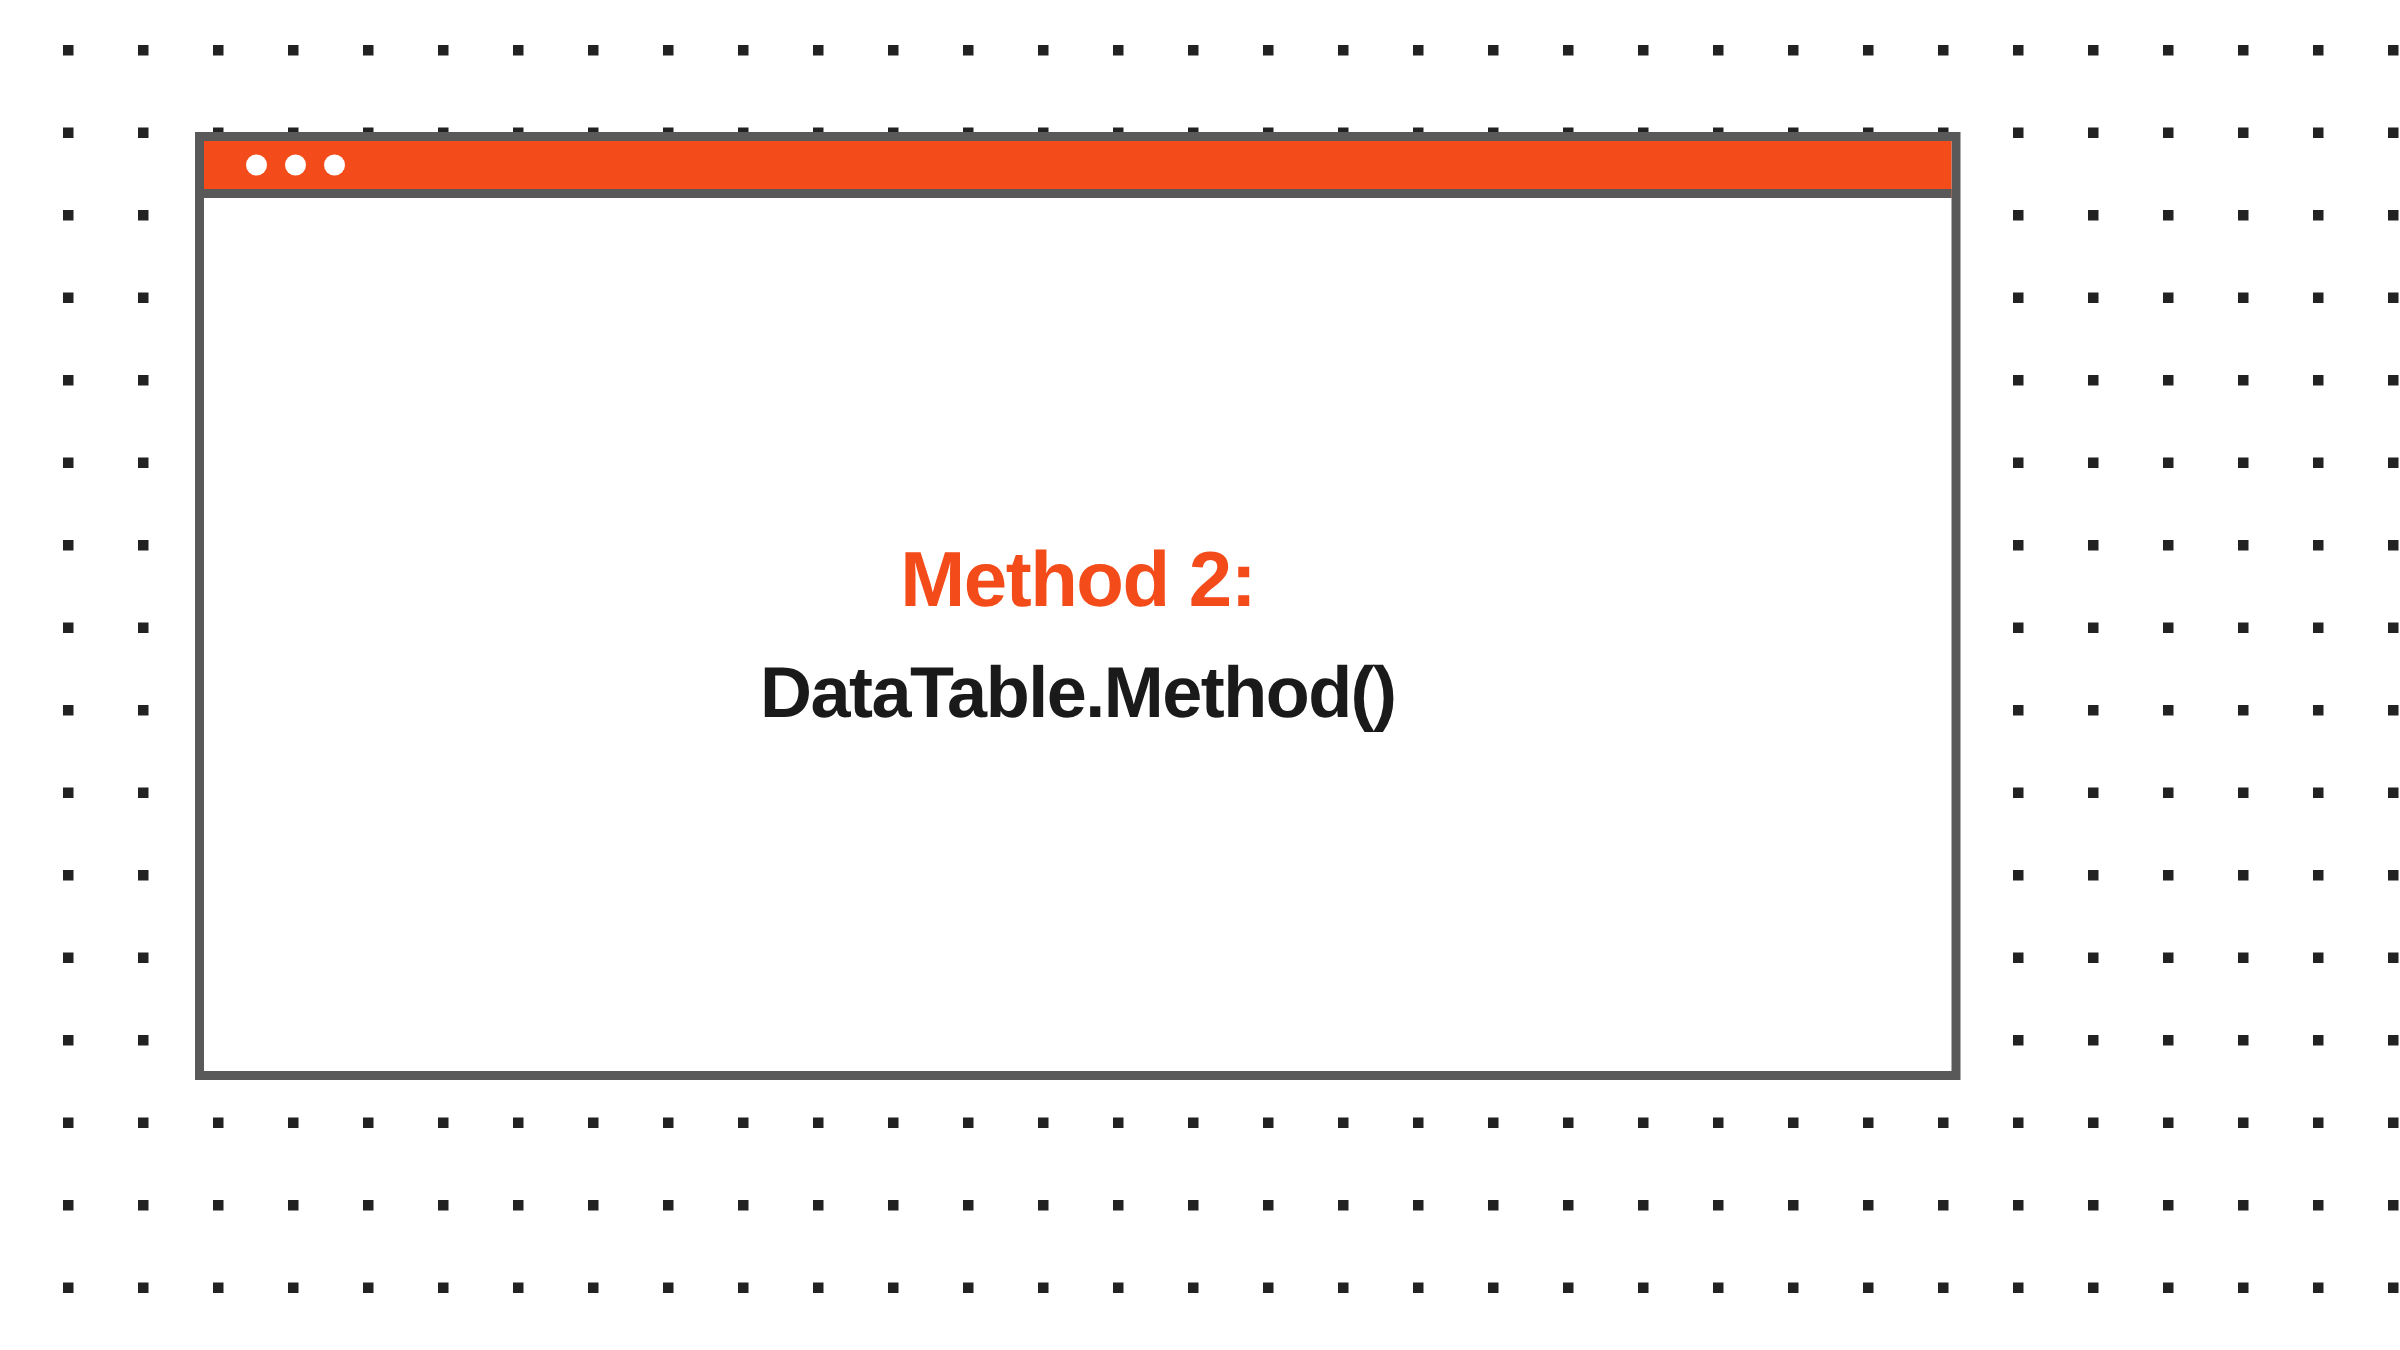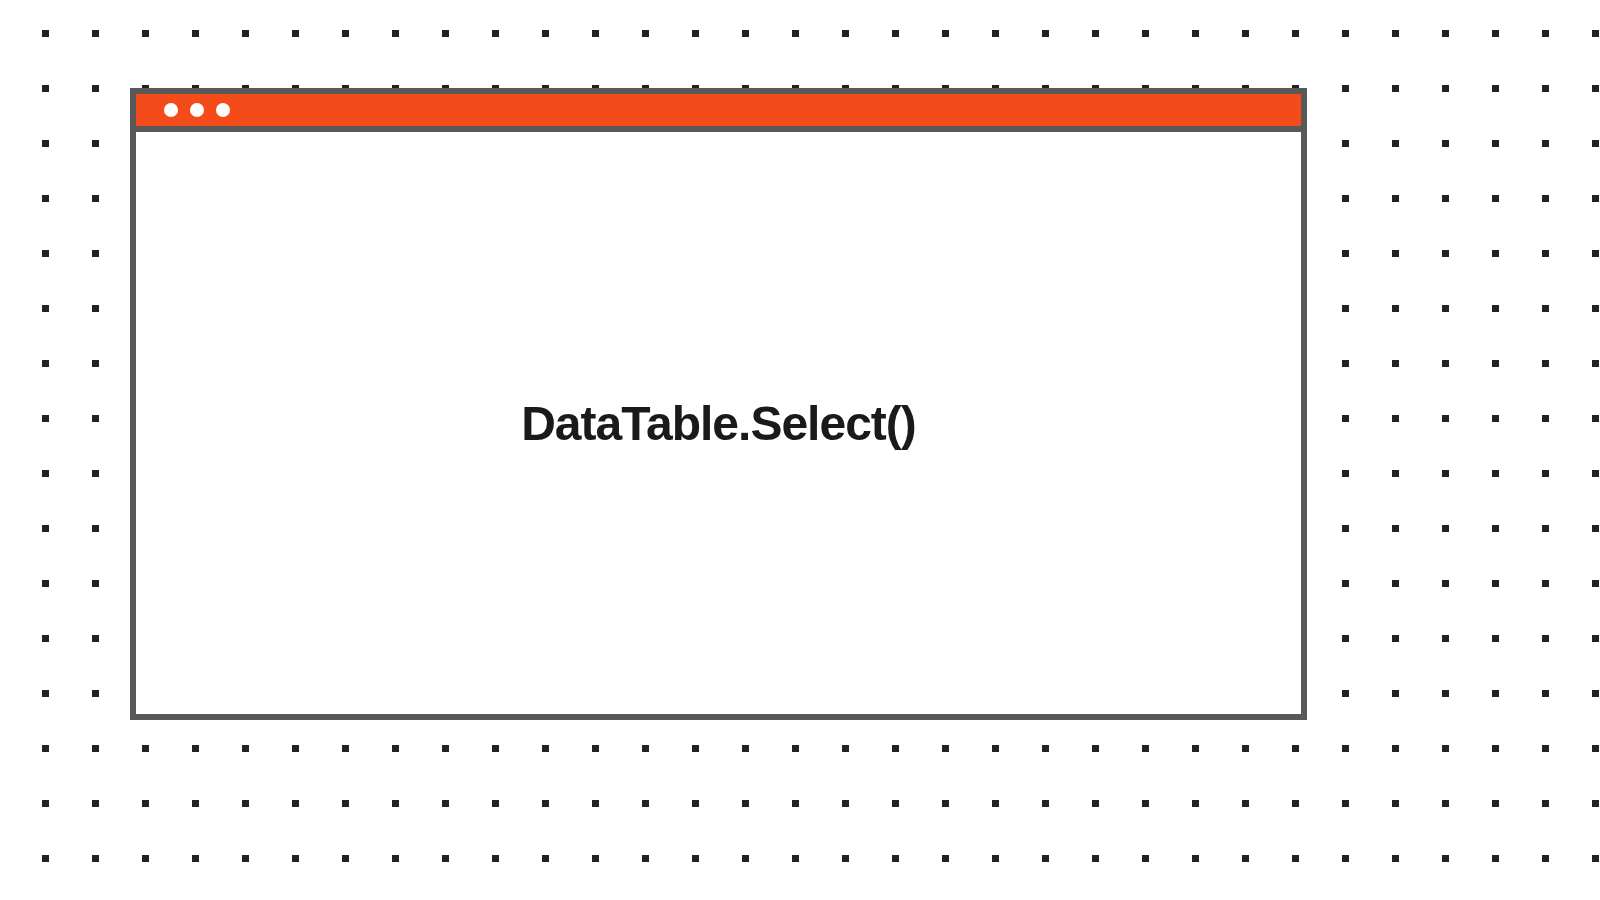--- a/index.html
+++ b/index.html
@@ -598,15 +598,16 @@
     <div class="dot" style="left: 1592px; top: 855px;"></div>
   </div>
 
 <div class="window">
   <div class="titlebar">
     <div class="tl-dot"></div>
     <div class="tl-dot"></div>
     <div class="tl-dot"></div>
   </div>
   <div class="body">
-    <div class="subheading">DataTable.Select()</div>
+    <div class="heading">Method 2:</div>
+    <div class="subheading">DataTable.Method()</div>
   </div>
 </div>
 
 </body></html>

